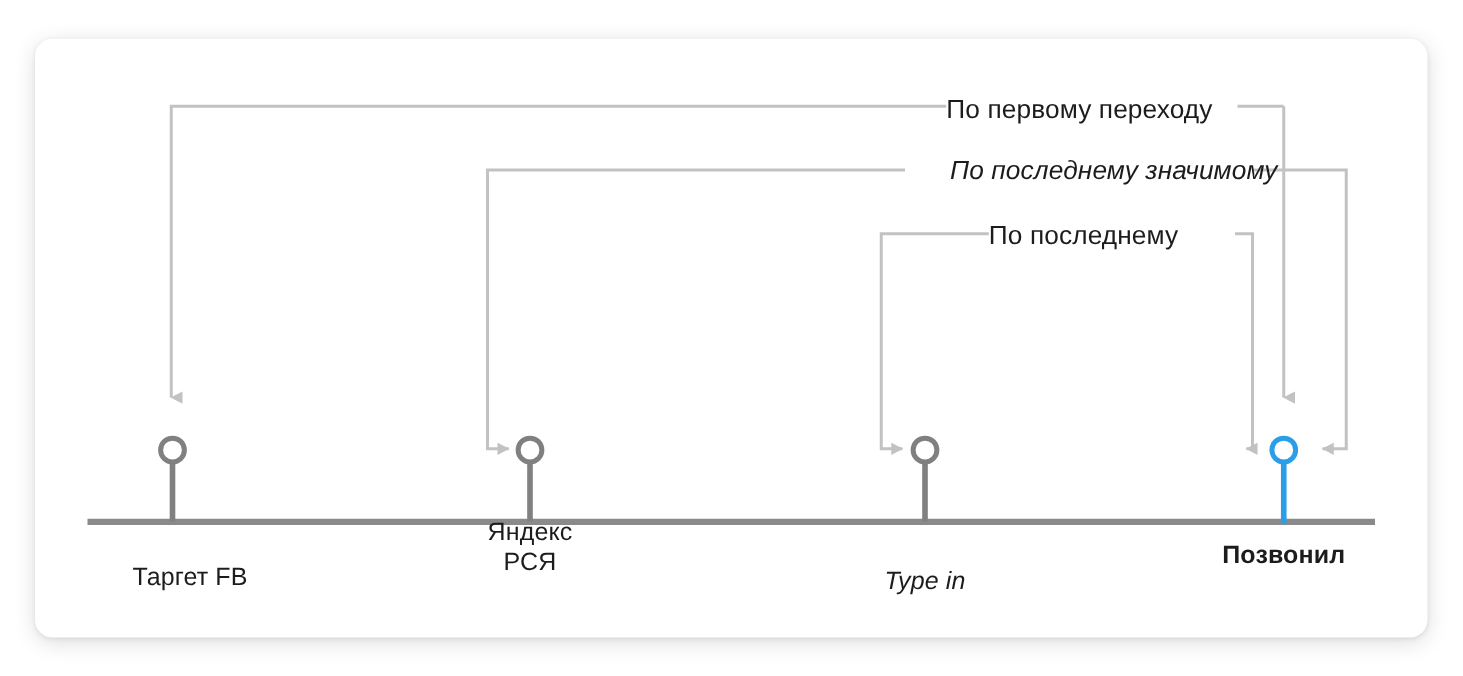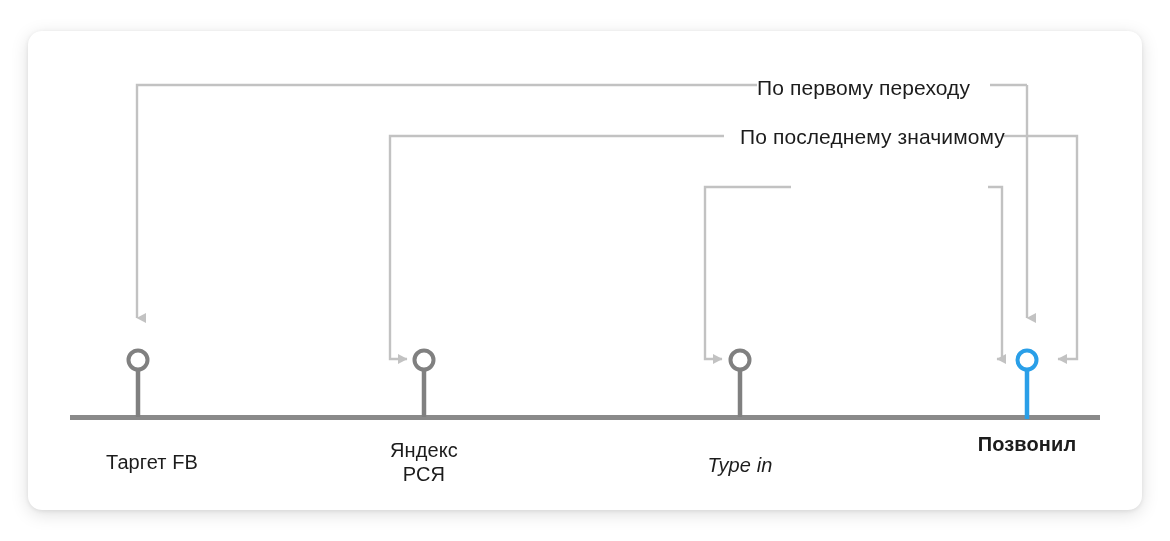--- a/index.html
+++ b/index.html
@@ -111,25 +111,26 @@
     </g>
 
     <g>
       <line x1="1027" y1="360" x2="1027" y2="419" stroke="#2a9fe8" stroke-width="4.5"></line>
       <circle cx="1027" cy="360" r="9.5" fill="#ffffff" stroke="#2a9fe8" stroke-width="4"></circle>
     </g>
   </svg>
 
   <div class="attr-label" style="left:757px; top:76px;">По первому переходу</div>
 
-  <div class="attr-label" style="left:740px; top:125px;">По последнему значимому</div>
+  <div class="attr-label" style="left:760px; top:125px;font-style:italic;">По последнему значимому</div>
 
+  <div class="attr-label" style="left:791px; top:177px;">По последнему</div>
 
   <div class="node-label" style="left:152px; top:450px;">Таргет FB</div>
 
-  <div class="node-label" style="left:424px; top:438px;">Яндекс
+  <div class="node-label" style="left:424px; top:414px;">Яндекс
 РСЯ</div>
 
   <div class="node-label" style="left:740px; top:453px;font-style:italic;">Type in</div>
 
   <div class="node-label" style="left:1027px; top:432px;font-weight:bold;">Позвонил</div>
 
 </div>
 
 </body></html>

